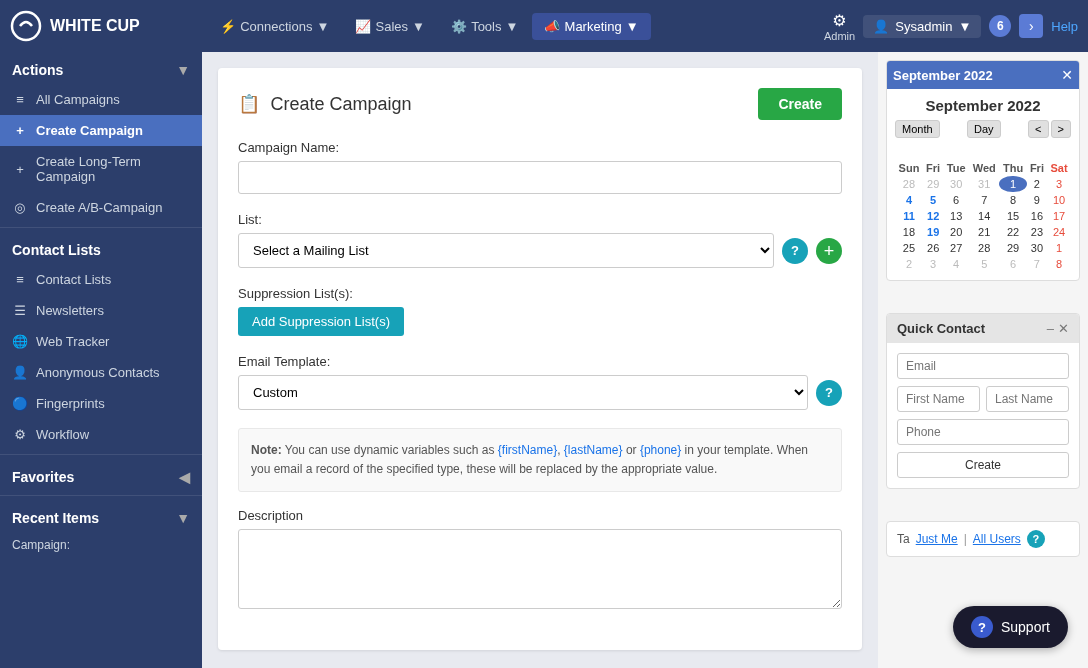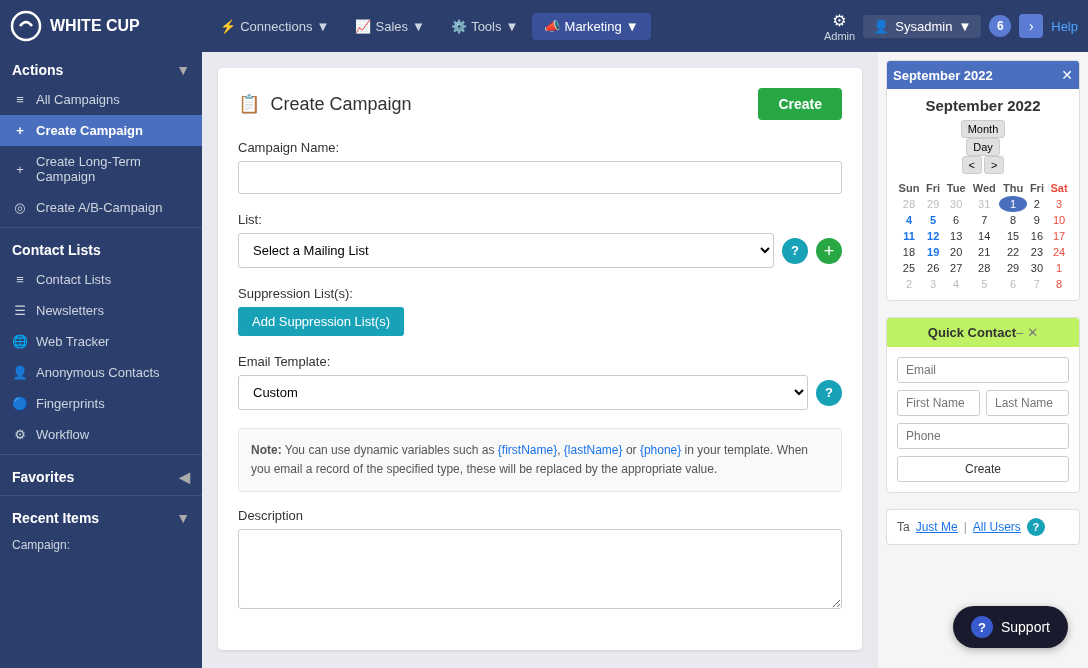--- a/index.html
+++ b/index.html
@@ -149,21 +149,21 @@
     .info-heading { color: #e07b39; font-size: 13px; font-weight: bold; margin-bottom: 10px; }
     .form-textarea {
       width: 100%; border: 1px solid #ccc; border-radius: 3px;
       padding: 8px 10px; font-size: 13px; resize: both;
       min-height: 80px; outline: none;
     }
 
     
     .right-panel {
       width: 210px; background: #f5f5f5; flex-shrink: 0;
-      overflow-y: auto; display: flex; flex-direction: column; gap: 0;
+      overflow-y: auto; display: flex; flex-direction: column; gap: 16px;
     }
 
     
     .calendar-widget {
       background: #fff; margin: 8px; border-radius: 4px;
       border: 1px solid #ddd; overflow: hidden;
     }
     .calendar-header {
       background: #4a6fbf; color: #fff;
       text-align: center; padding: 6px; font-size: 13px; font-weight: bold;
@@ -172,22 +172,21 @@
     .calendar-header .close-btn {
       background: none; border: none; color: #fff; cursor: pointer; font-size: 14px;
     }
     .calendar-inner { padding: 8px; }
     .calendar-month-header {
       text-align: center; font-size: 15px; font-weight: bold;
       color: #333; margin-bottom: 6px;
     }
     .calendar-controls {
       display: flex; align-items: center; justify-content: space-between;
-      margin-bottom: 6px;
-      flex-direction: column;
+      margin-bottom: 22px;
     }
     .cal-btn {
       background: #e0e0e0; border: 1px solid #ccc; border-radius: 3px;
       padding: 2px 6px; font-size: 11px; cursor: pointer;
     }
     .cal-nav { display: flex; gap: 2px; }
     .calendar-grid { width: 100%; border-collapse: collapse; font-size: 11px; }
     .calendar-grid th {
       text-align: center; padding: 2px; color: #555; font-weight: bold;
     }
@@ -198,23 +197,23 @@
     .calendar-grid td.other-month { color: #bbb; }
     .calendar-grid td.today { background: #4a6fbf; color: #fff; border-radius: 50%; }
     .calendar-grid td.highlight { color: #1a73e8; font-weight: bold; }
 
     
     .quick-contact {
       background: #fff; margin: 8px; border-radius: 4px;
       border: 1px solid #ddd; overflow: hidden;
     }
     .qc-header {
-      background: #bef264; padding: 7px 10px;
+      background: #e5e5e5; padding: 7px 10px;
       font-size: 13px; font-weight: bold; color: #333;
-      display: flex; align-items: center; justify-content: center;
+      display: flex; align-items: center; justify-content: space-between;
     }
     .qc-header-actions { display: flex; gap: 4px; }
     .qc-btn { background: none; border: none; cursor: pointer; color: #777; font-size: 13px; }
     .qc-body { padding: 10px; display: flex; flex-direction: column; gap: 7px; }
     .qc-input {
       width: 100%; border: 1px solid #ccc; border-radius: 3px;
       padding: 5px 8px; font-size: 12px; outline: none;
     }
     .qc-row { display: flex; gap: 6px; }
     .qc-row .qc-input { flex: 1; }

